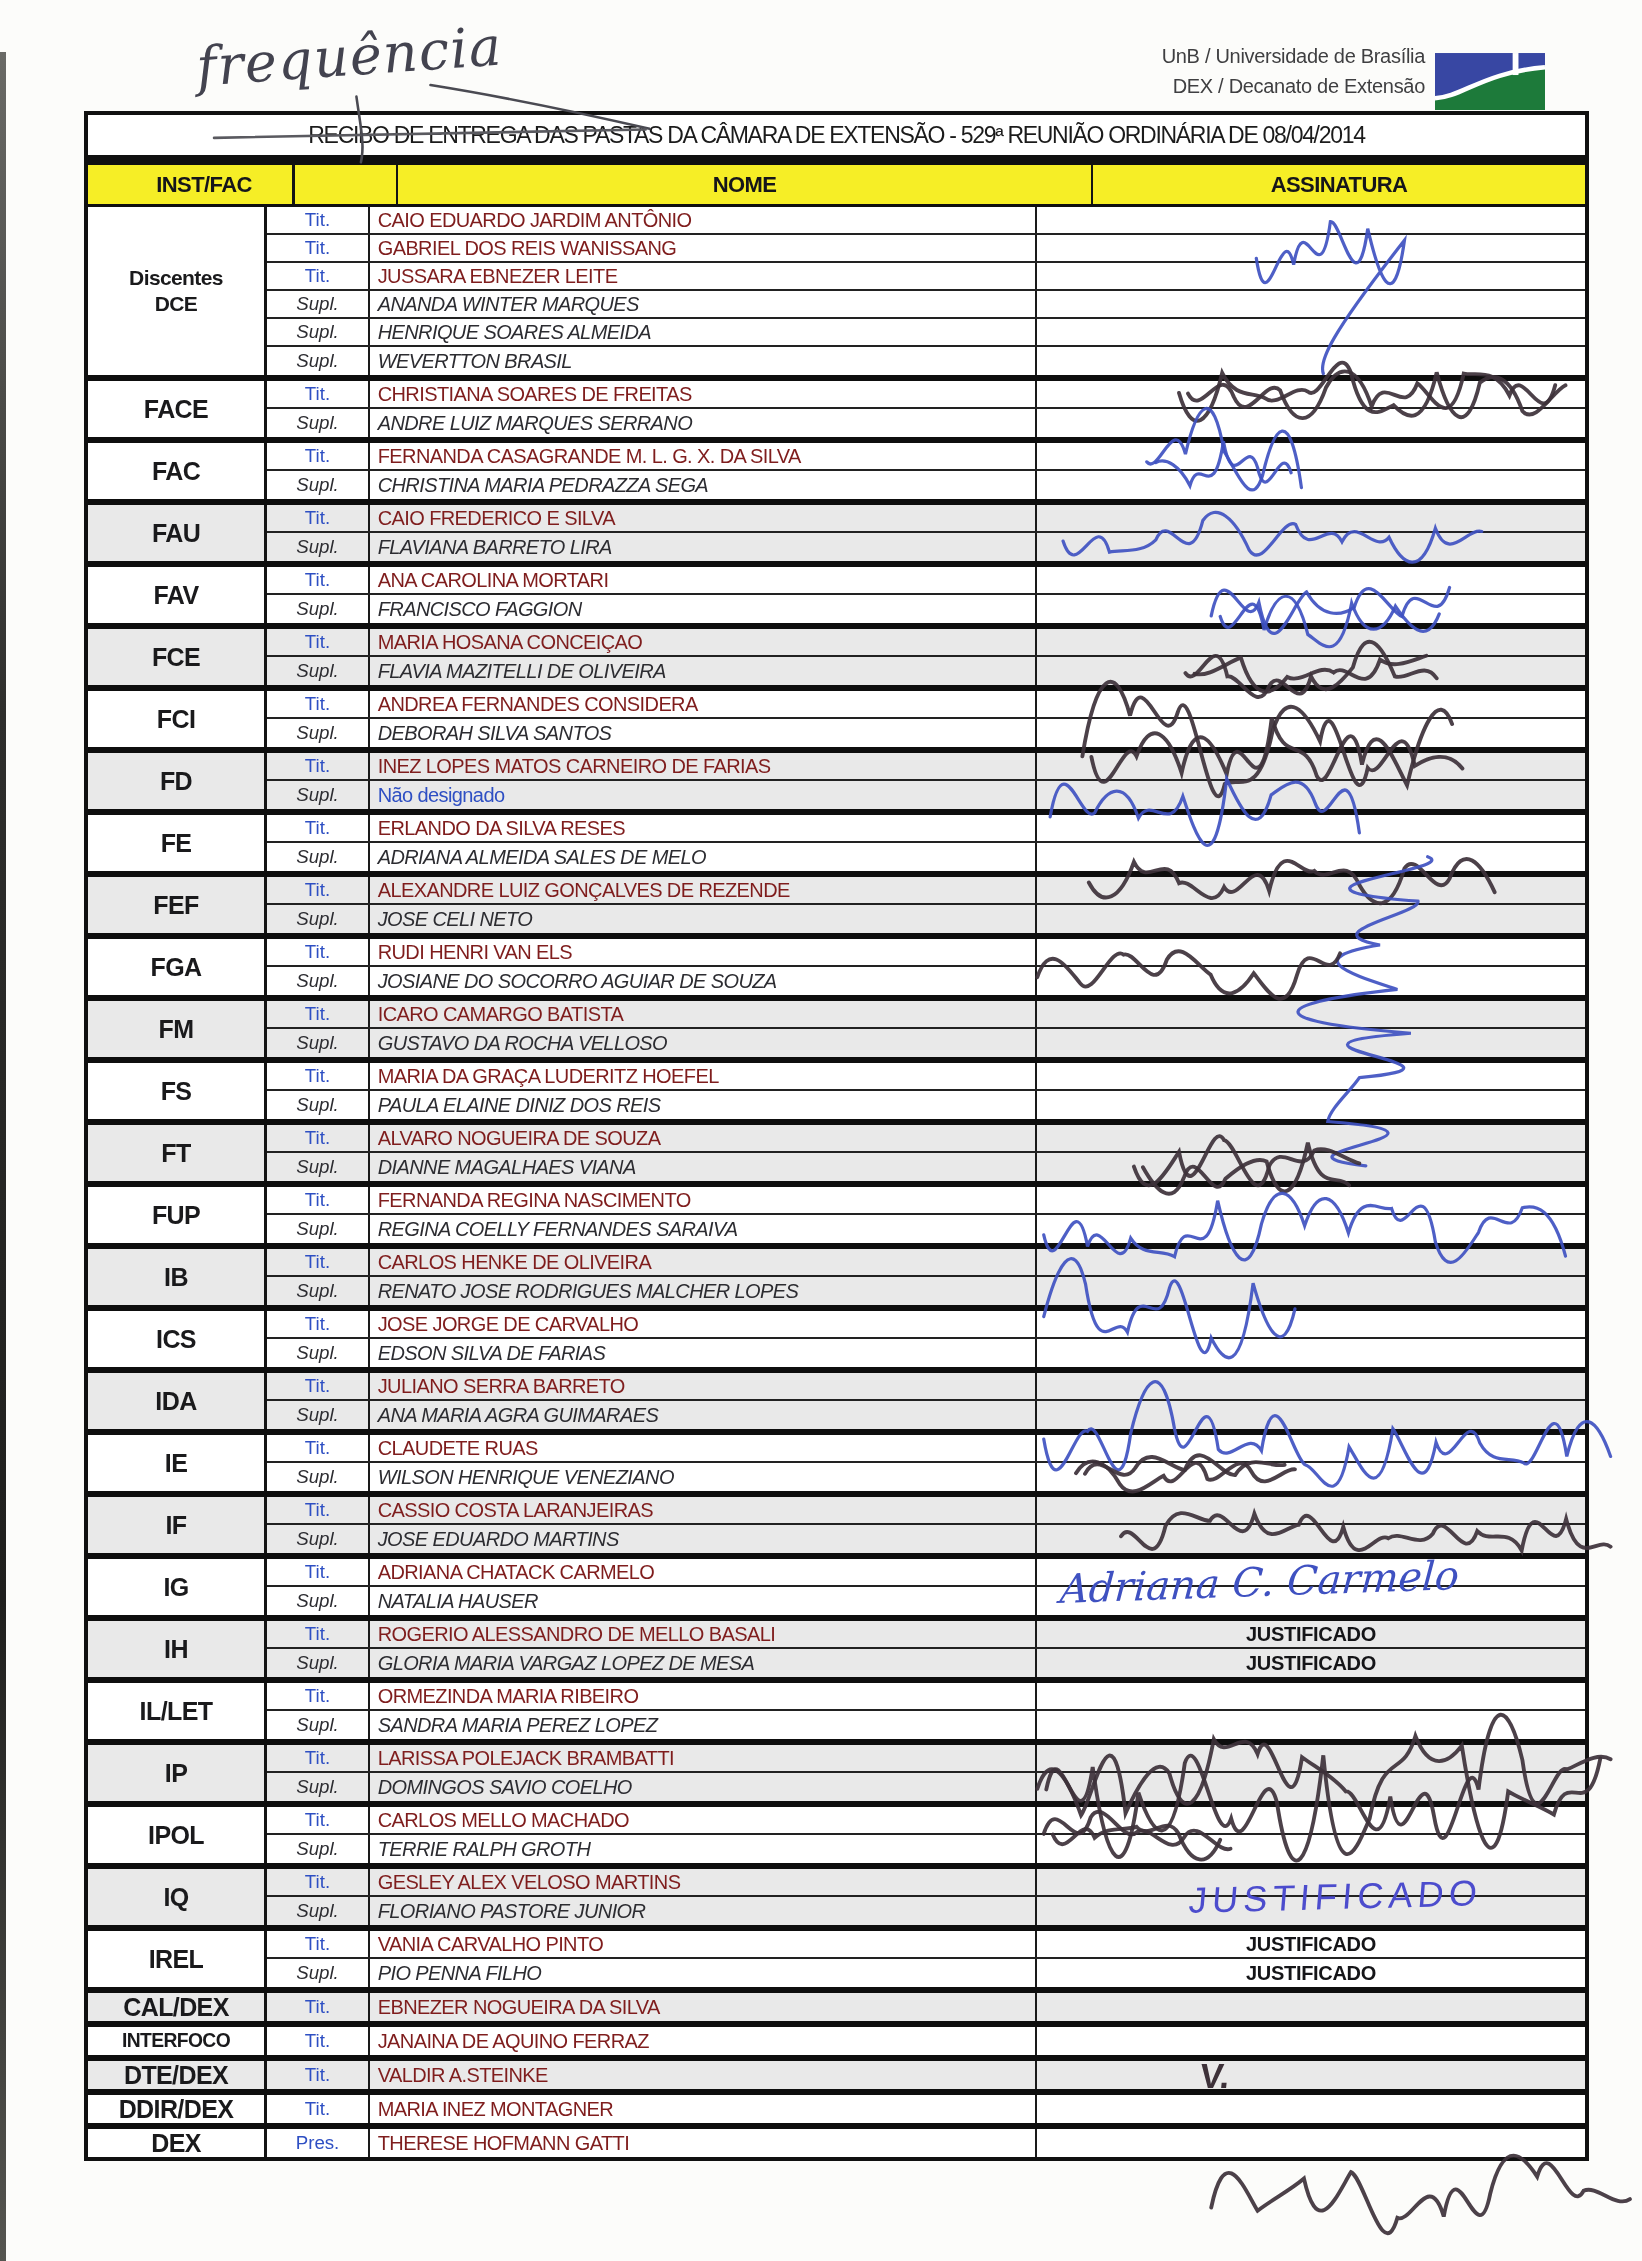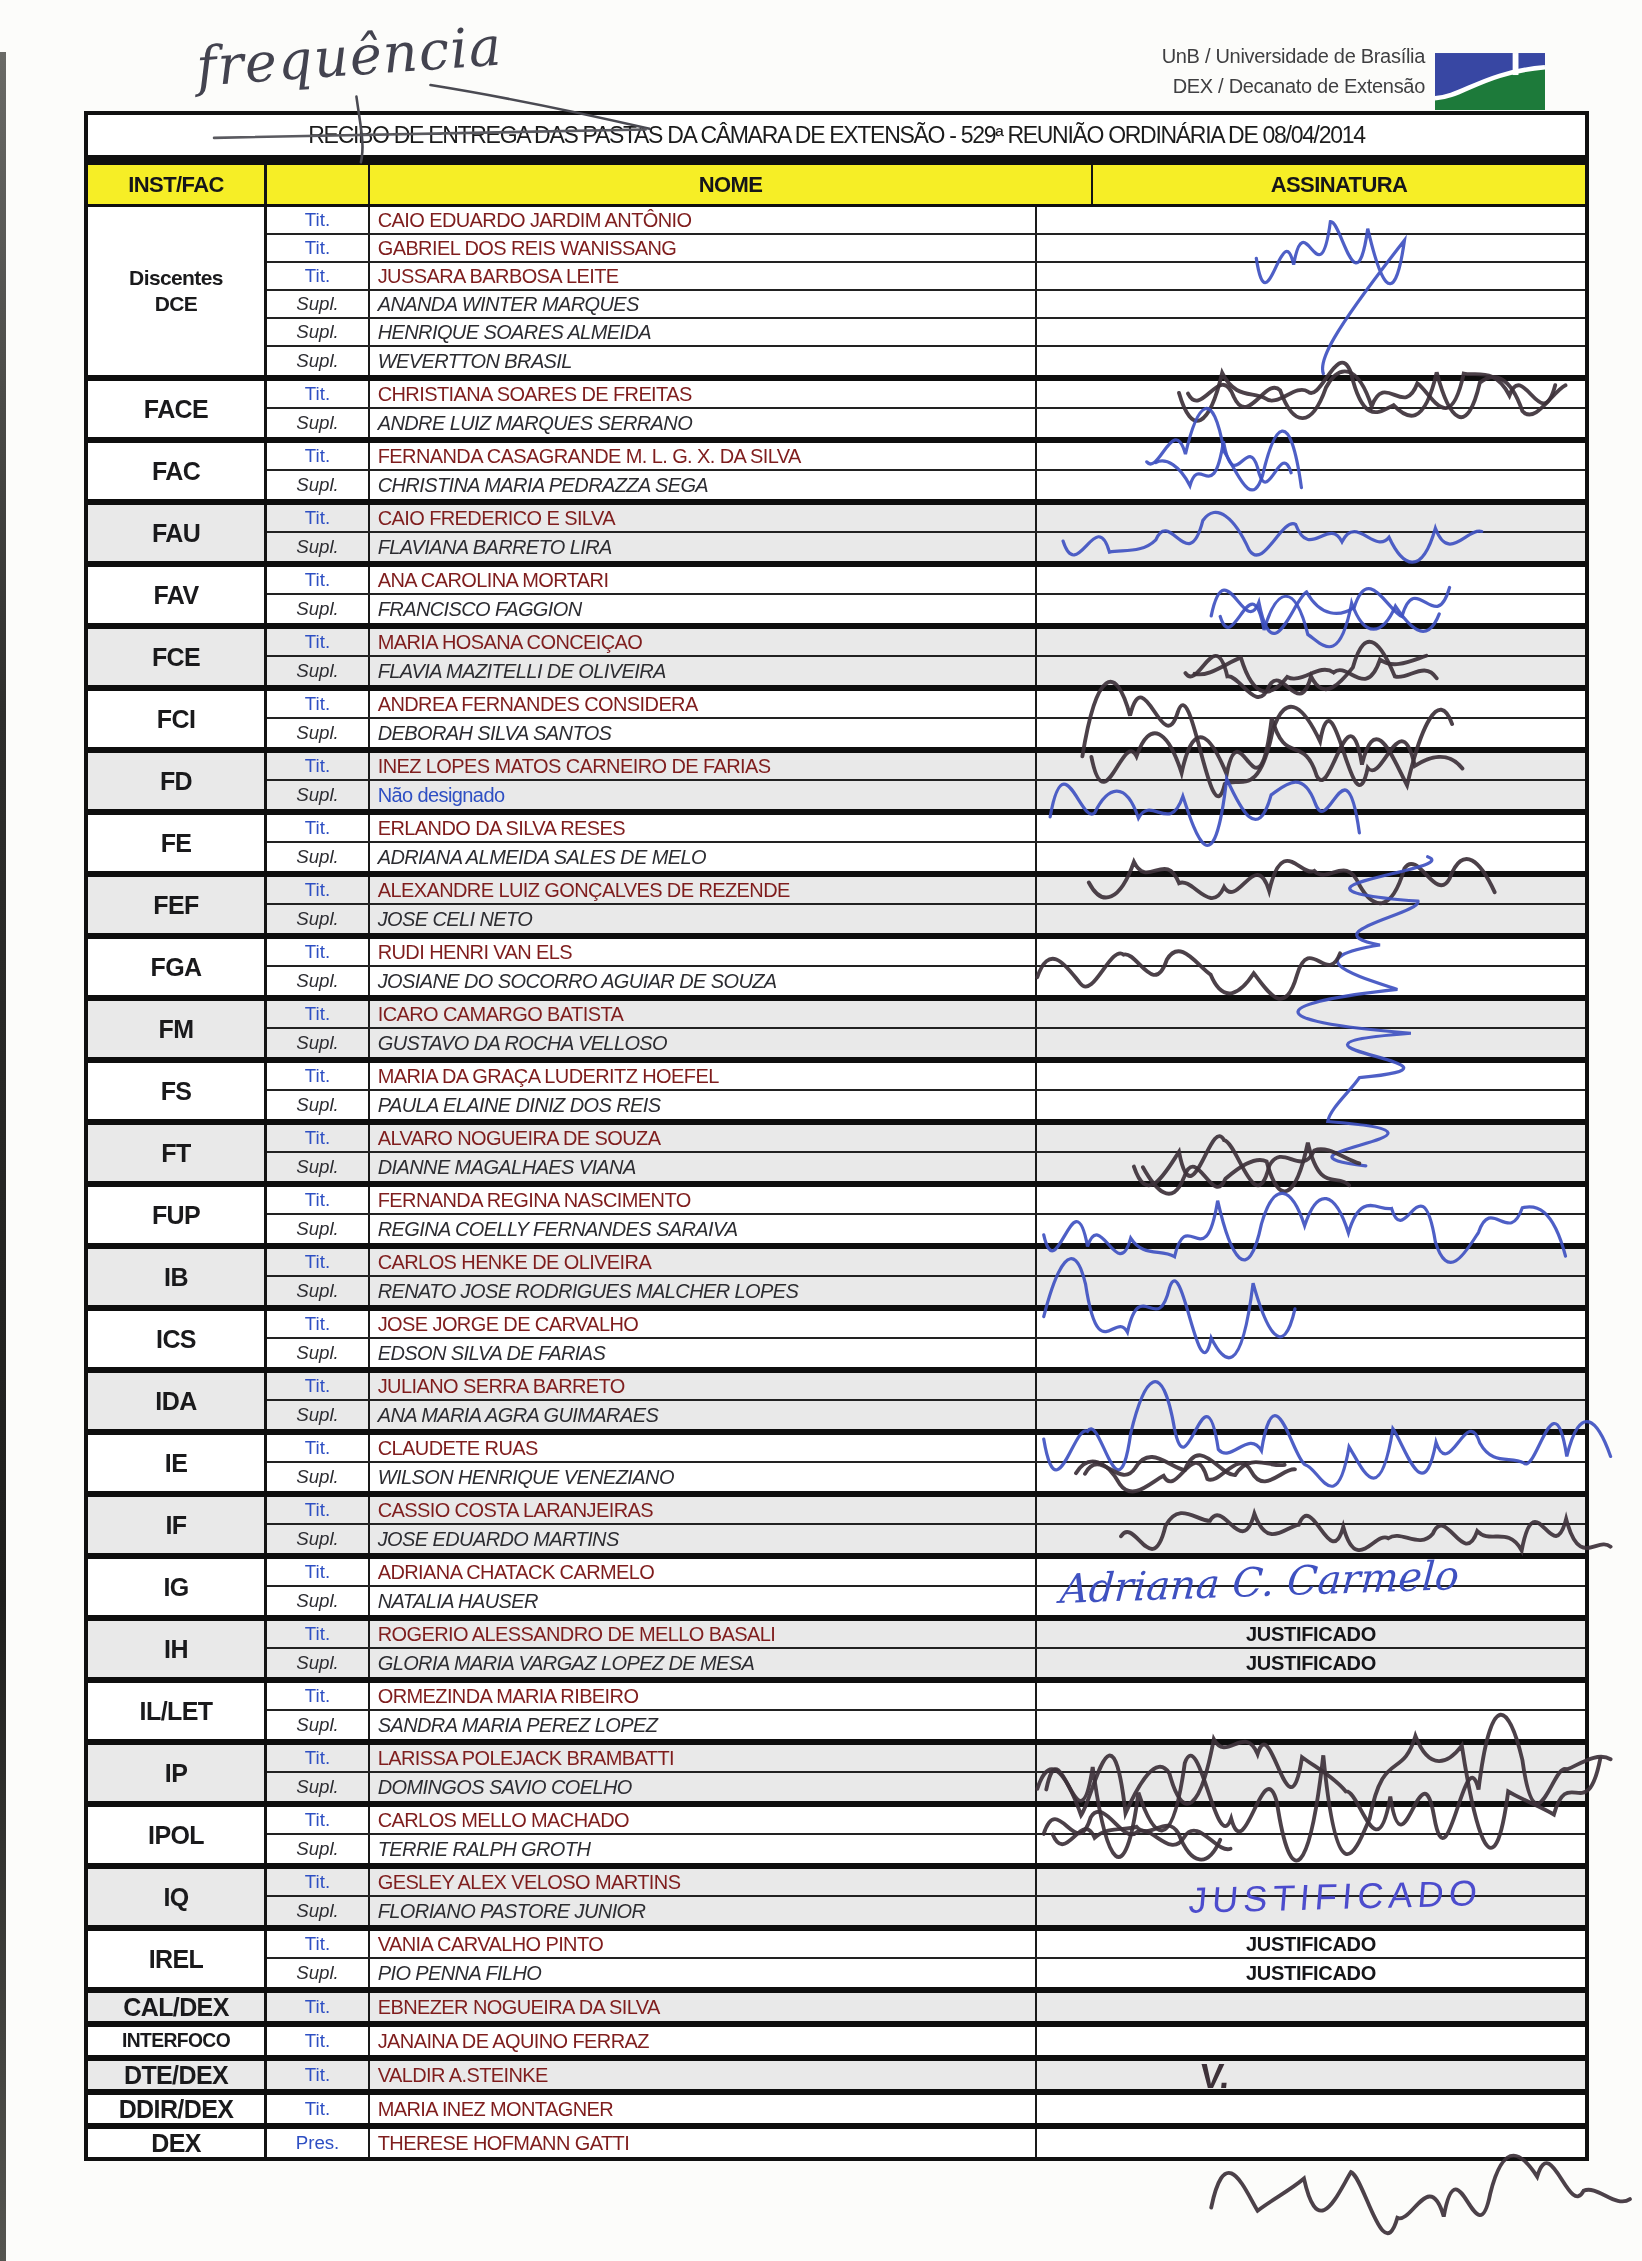--- a/index.html
+++ b/index.html
@@ -16,21 +16,21 @@
   .logo{position:absolute;left:1435px;top:53px;width:110px;height:57px;}
   
   .doc-table{position:absolute;left:84px;top:111px;width:1505px;
              border:4.5px solid #101010;background:#fff;box-sizing:border-box;}
   .title-row{height:40px;border-bottom:10.3px solid #101010;display:flex;align-items:center;
              justify-content:center;font-size:23px;letter-spacing:-1.3px;color:#1b1b1b;
              white-space:nowrap;}
   .head-row{display:flex;height:39px;border-bottom:3.2px solid #101010;background:#f6ee26;}
   .head-cell{display:flex;align-items:center;justify-content:center;font-weight:bold;
              font-size:22px;letter-spacing:-0.6px;color:#15151a;box-sizing:border-box;}
-  .hc1{width:179px;border-right:3.2px solid #141414;}
+  .hc1{width:179px;border-right:3.2px solid #141414;margin-left:28px;}
   .hc2{width:103px;border-right:2.6px solid #141414;}
   .hc3{flex:1;border-right:2.6px solid #141414;}
   .hc4{width:492px;}
   .group{display:flex;border-bottom:6.4px solid #0e0e0e;}
   .group:last-child{border-bottom:none;}
   .group.shaded{background:#e9e9e9;}
   .inst-cell{width:179px;border-right:3.2px solid #141414;display:flex;flex-direction:column;
              align-items:center;justify-content:center;font-weight:bold;font-size:25px;
              letter-spacing:-0.6px;box-sizing:border-box;line-height:26px;color:#1a1a1c;}
   .g-rows{flex:1;display:flex;flex-direction:column;}
@@ -95,21 +95,21 @@
               <div class="c-name n-tit">CAIO EDUARDO JARDIM ANTÔNIO</div>
               <div class="c-sig"></div>
             </div>
             <div class="t-row">
               <div class="c-role r-tit">Tit.</div>
               <div class="c-name n-tit">GABRIEL DOS REIS WANISSANG</div>
               <div class="c-sig"></div>
             </div>
             <div class="t-row">
               <div class="c-role r-tit">Tit.</div>
-              <div class="c-name n-tit">JUSSARA BARBOSA LEITE</div>
+              <div class="c-name n-tit">JUSSARA EBNEZER LEITE</div>
               <div class="c-sig"></div>
             </div>
             <div class="t-row">
               <div class="c-role r-supl">Supl.</div>
               <div class="c-name n-supl">ANANDA WINTER MARQUES</div>
               <div class="c-sig"></div>
             </div>
             <div class="t-row">
               <div class="c-role r-supl">Supl.</div>
               <div class="c-name n-supl">HENRIQUE SOARES ALMEIDA</div>

